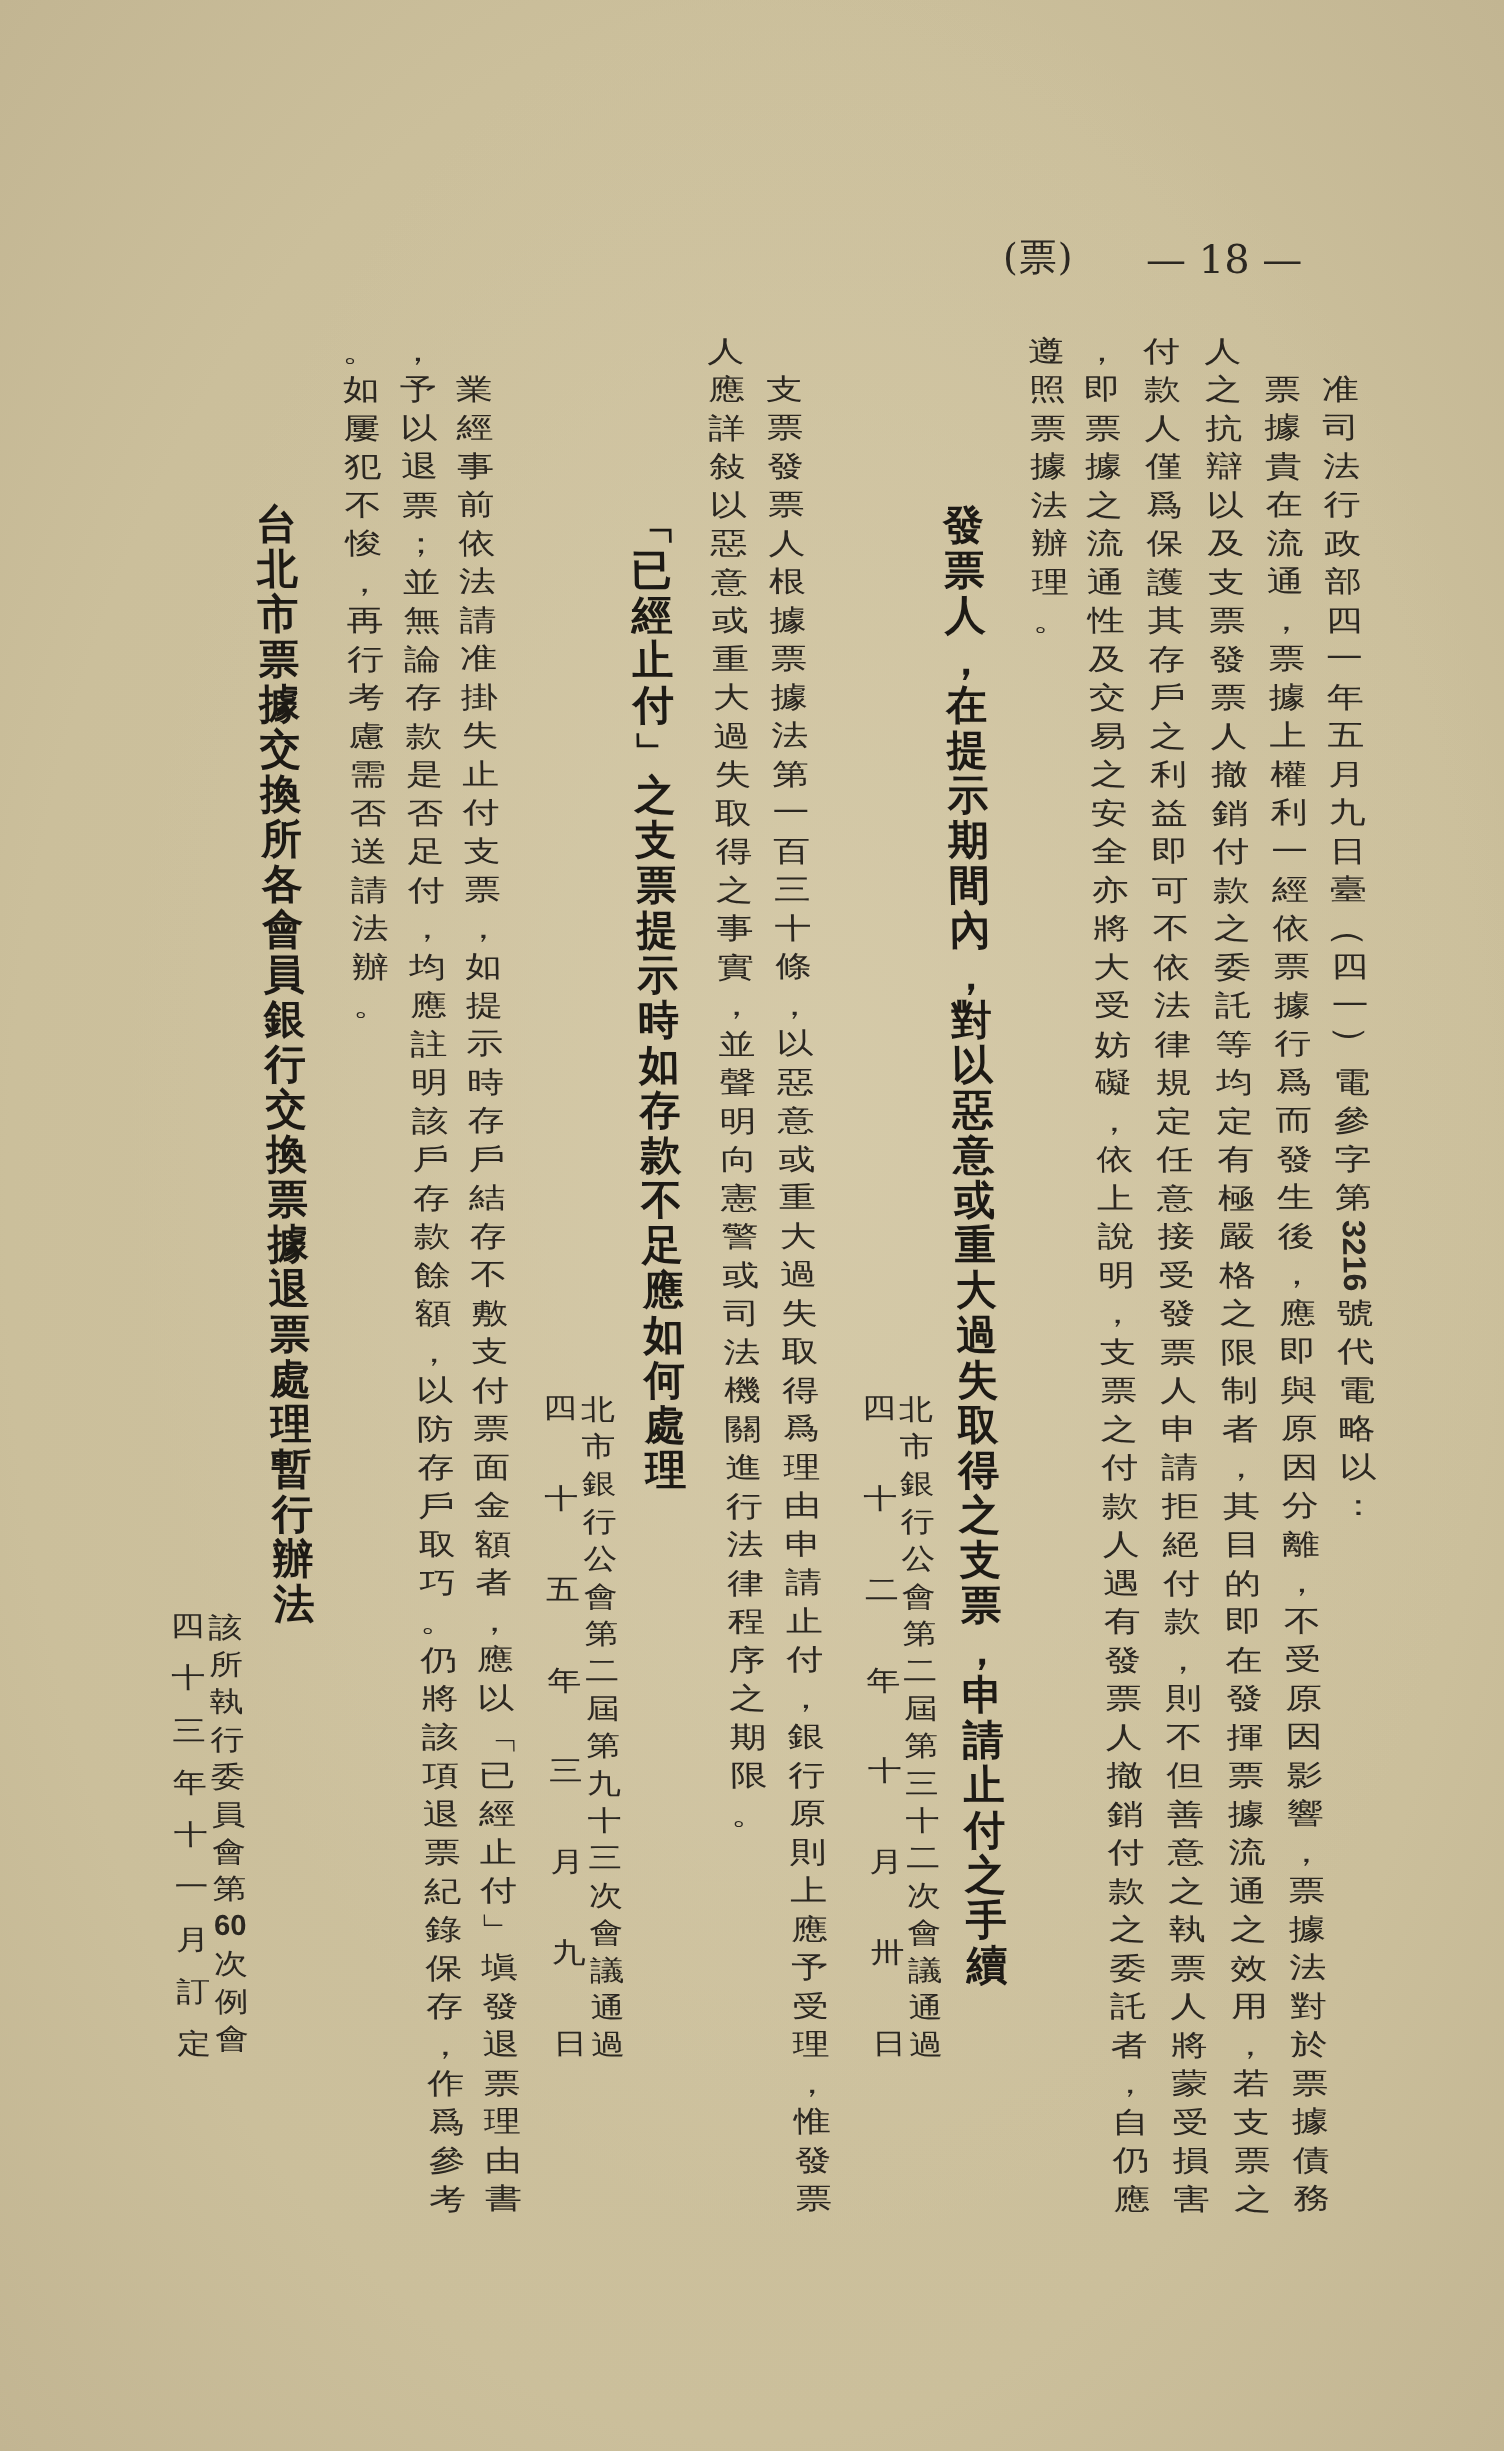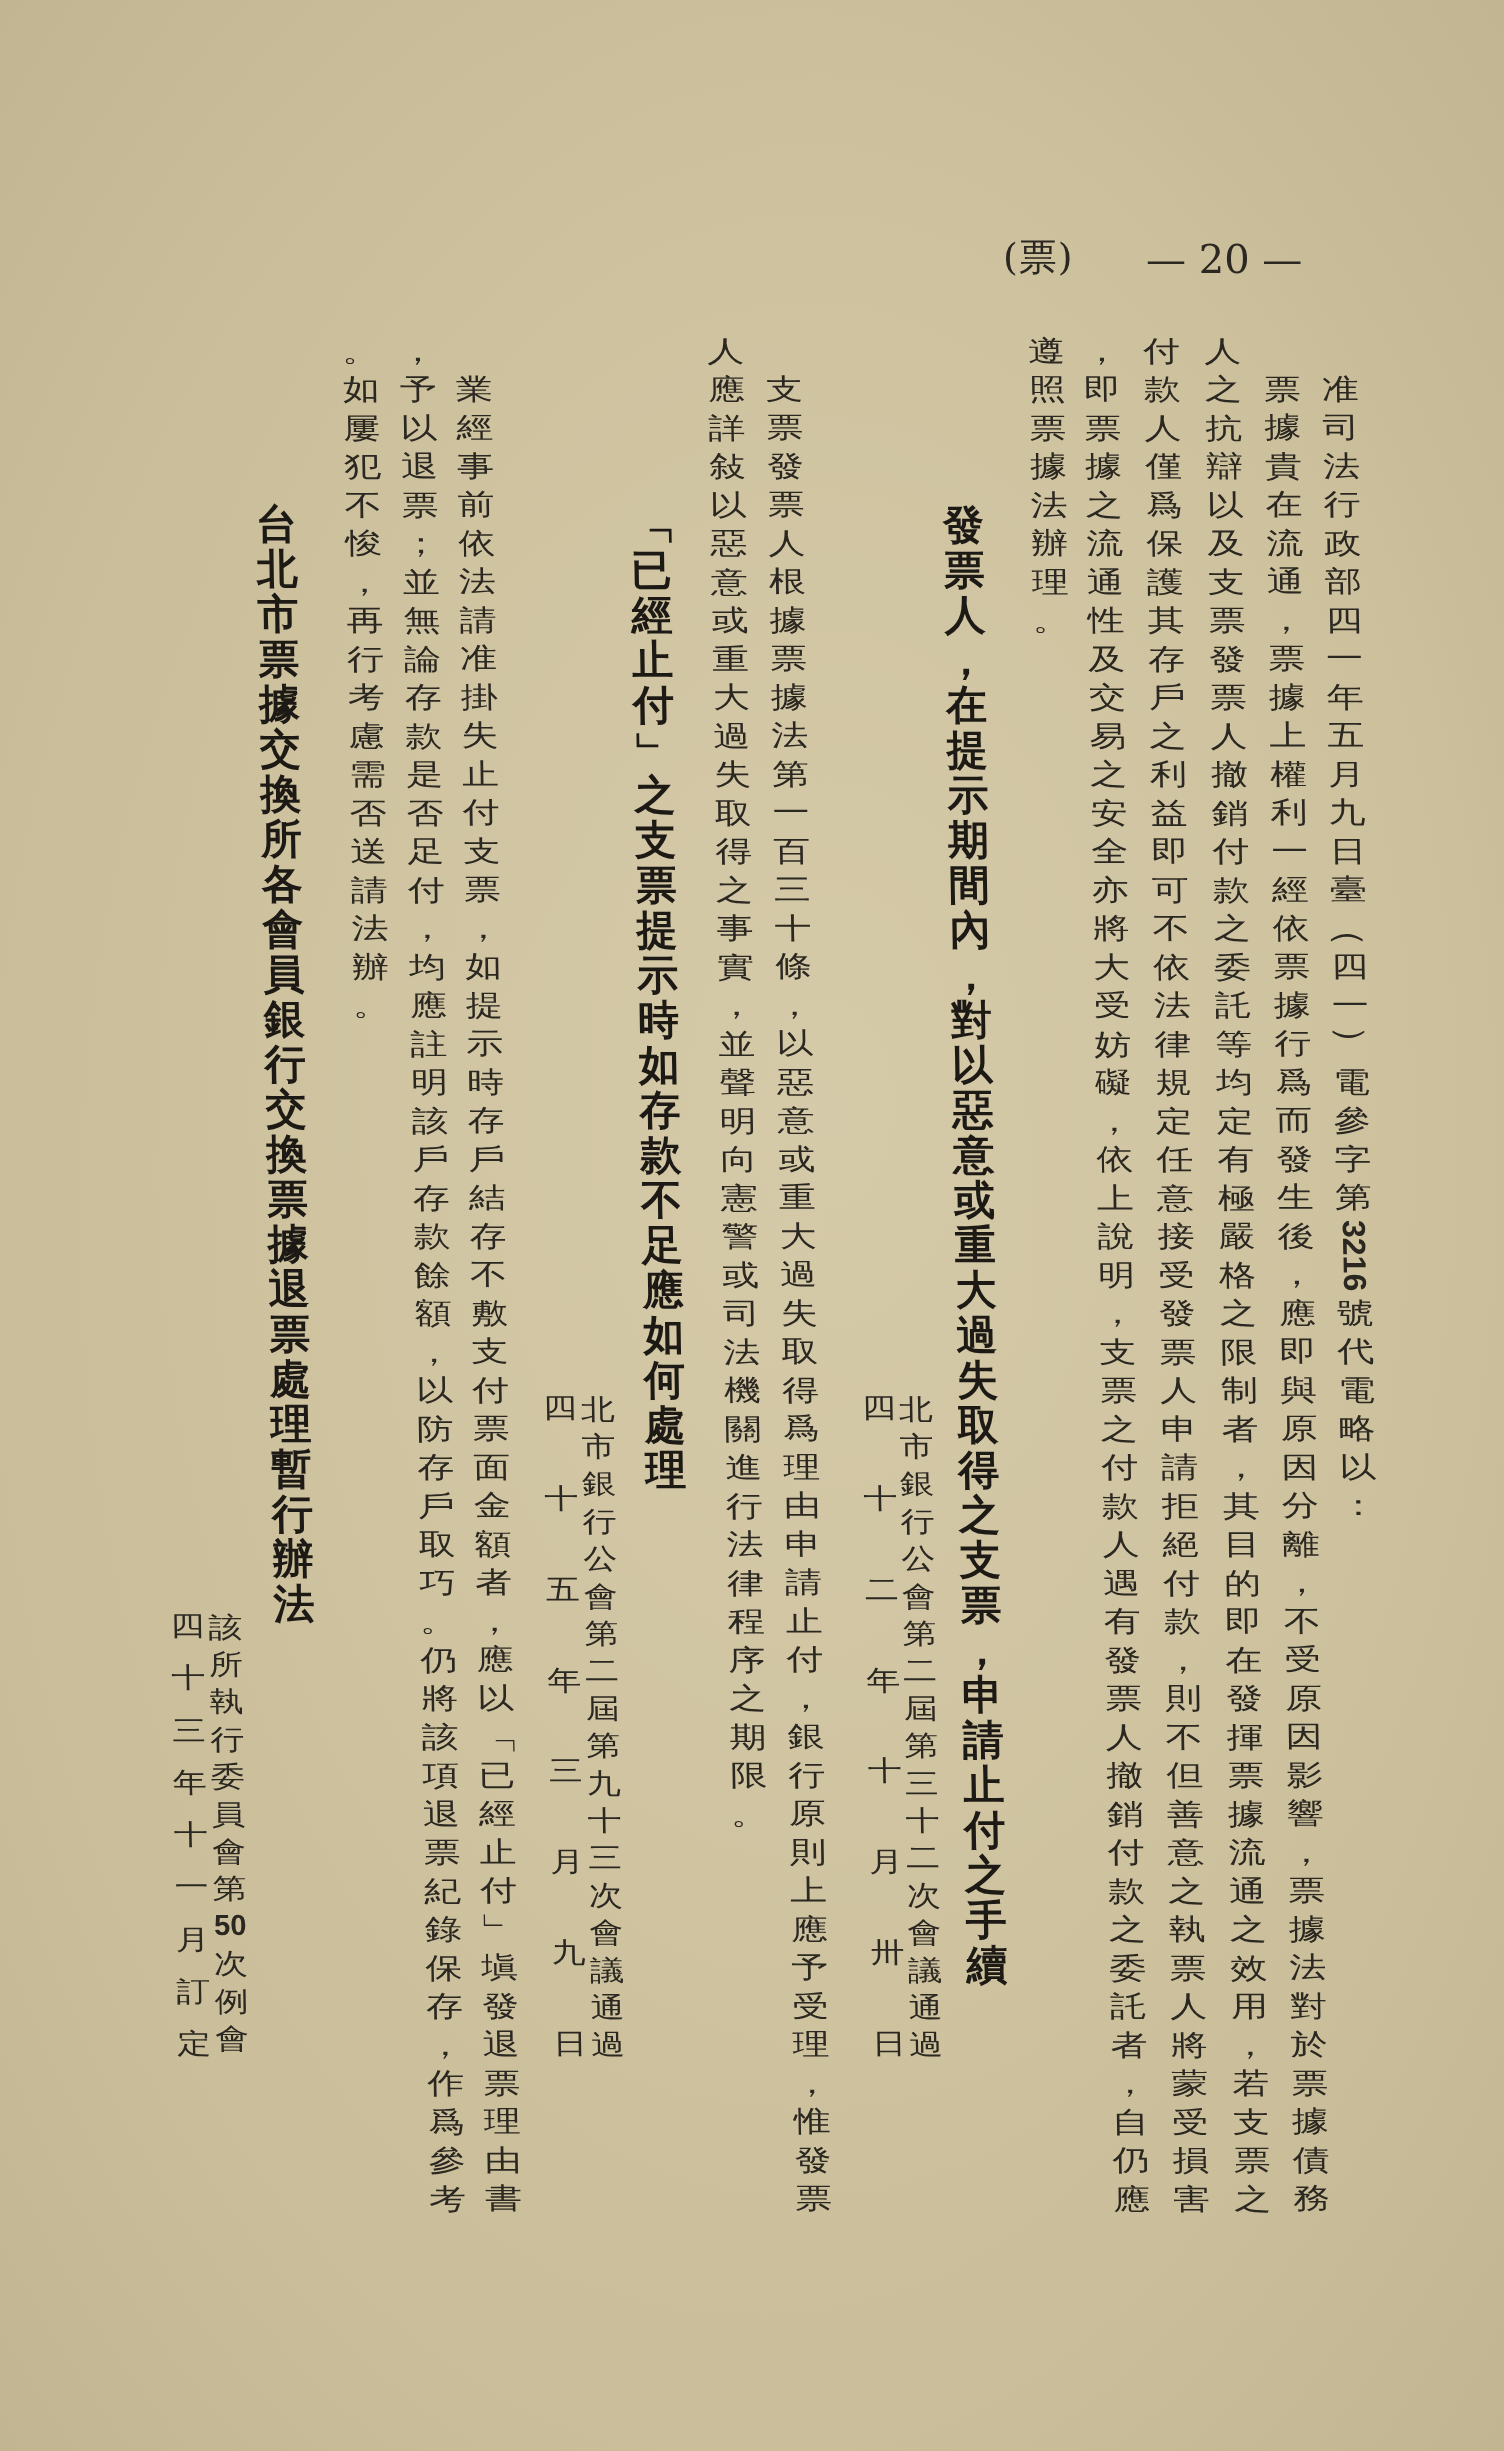--- a/index.html
+++ b/index.html
@@ -71,21 +71,21 @@
     }
     .vcol.spread { justify-content: space-between; }
     .vcol.spread .ch { height: auto; }
   </style>
 </head>
 <body>
 
 <div id="page">
 
   <div class="hdr-tag">(票)</div>
-  <div class="hdr-num">— 20 —</div>
+  <div class="hdr-num">— 18 —</div>
 
   <div id="text-block">
 
     <div class="vcol body-col" style="left:1310px;top:370px">
         <span class="ch">
           <span class="g">准</span>
         </span>
         <span class="ch">
           <span class="g">司</span>
         </span>
@@ -1838,21 +1838,21 @@
         <span class="ch">
           <span class="g">員</span>
         </span>
         <span class="ch">
           <span class="g">會</span>
         </span>
         <span class="ch">
           <span class="g">第</span>
         </span>
         <span class="ch tcy">
-          <span class="g">50</span>
+          <span class="g">60</span>
         </span>
         <span class="ch">
           <span class="g">次</span>
         </span>
         <span class="ch">
           <span class="g">例</span>
         </span>
         <span class="ch">
           <span class="g">會</span>
         </span>

